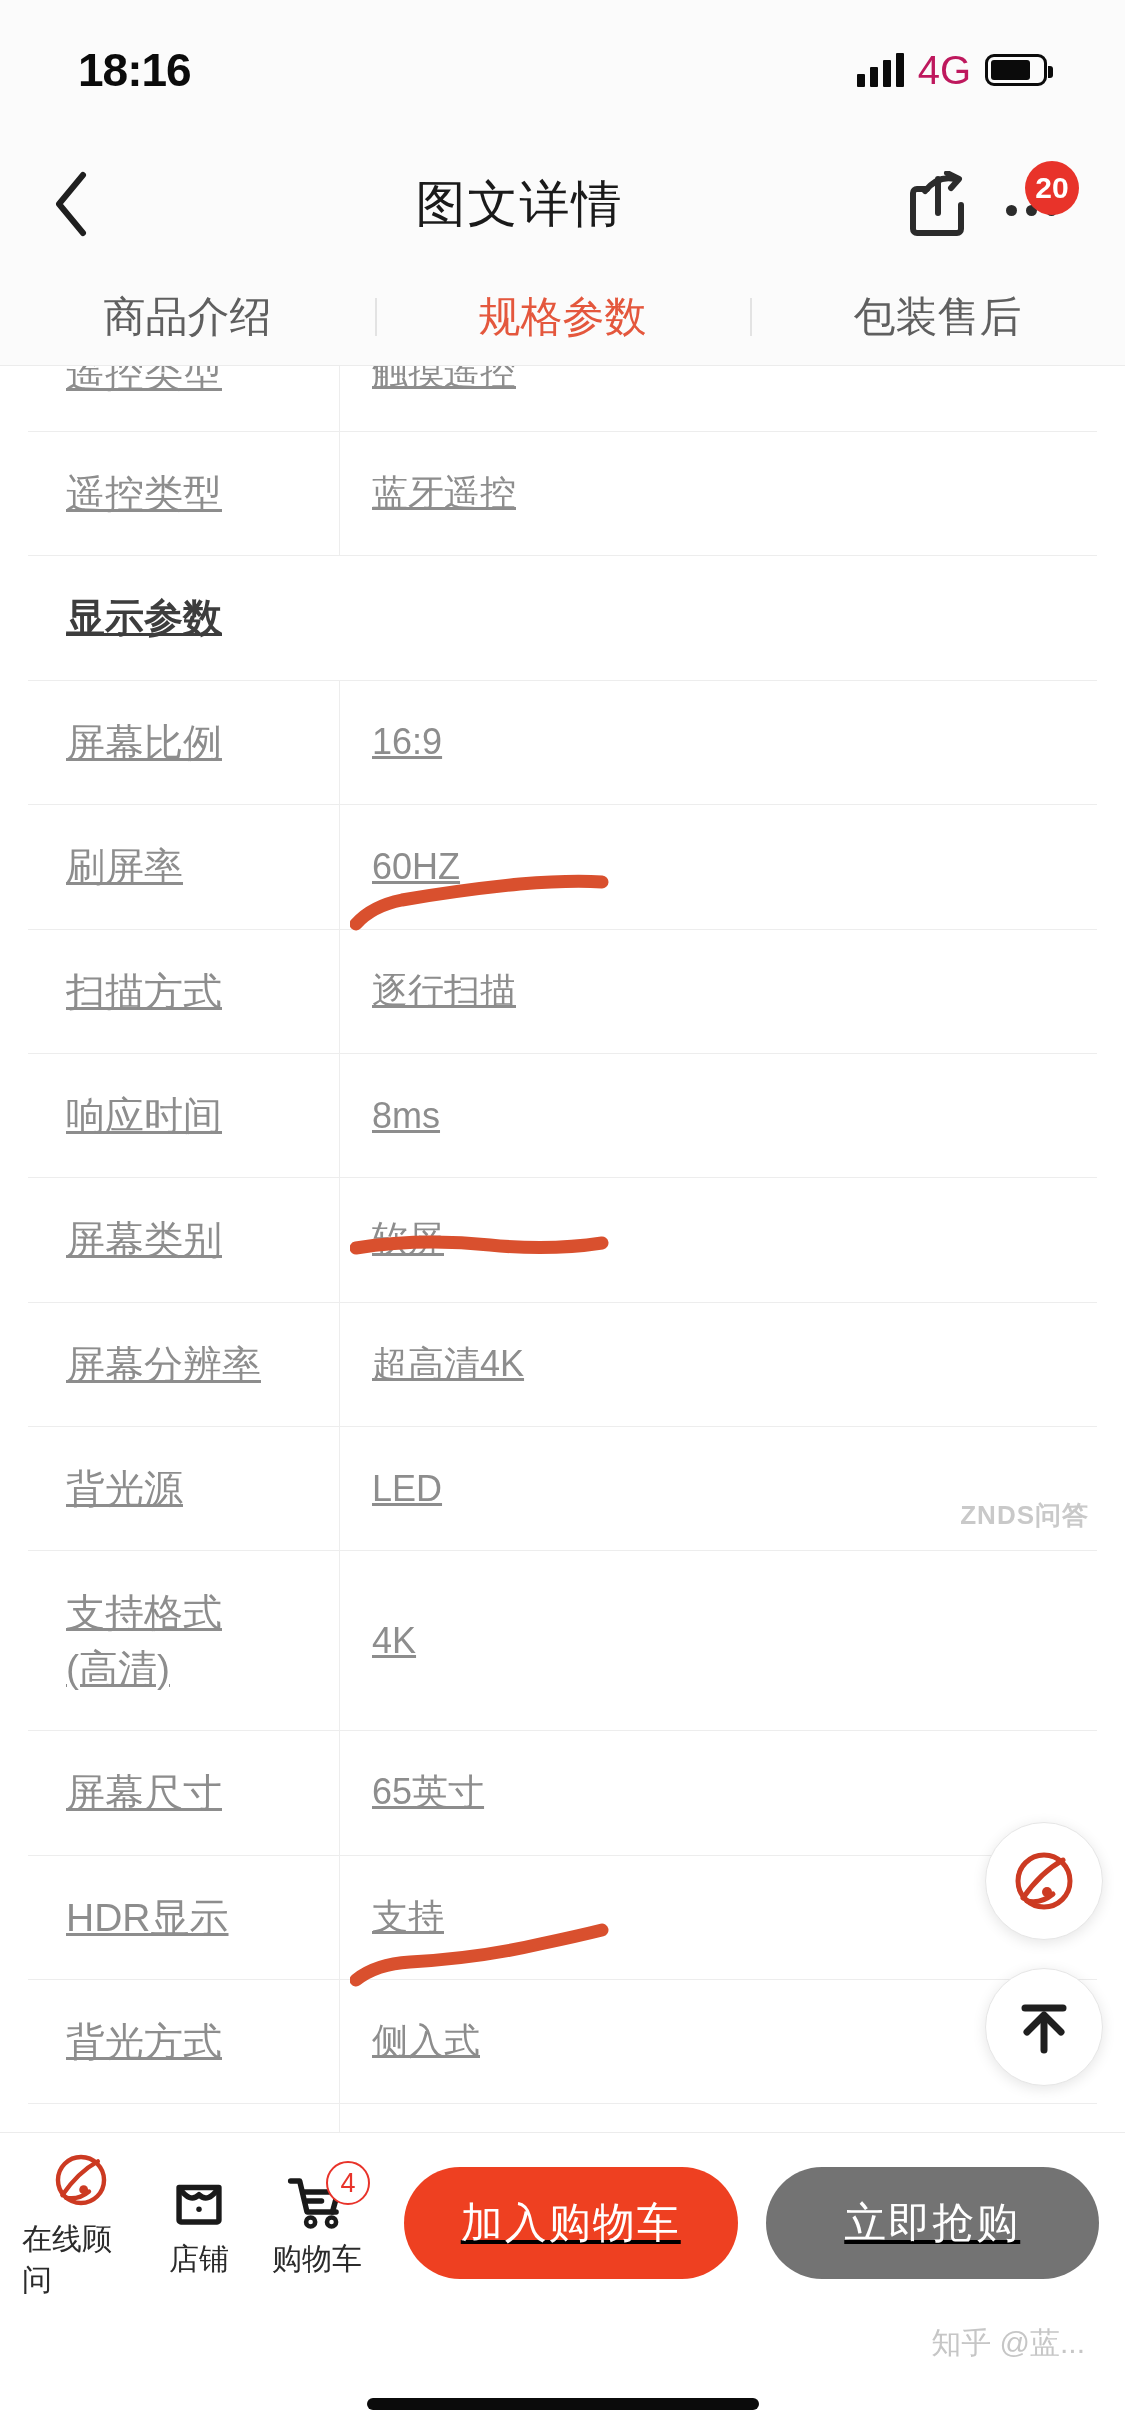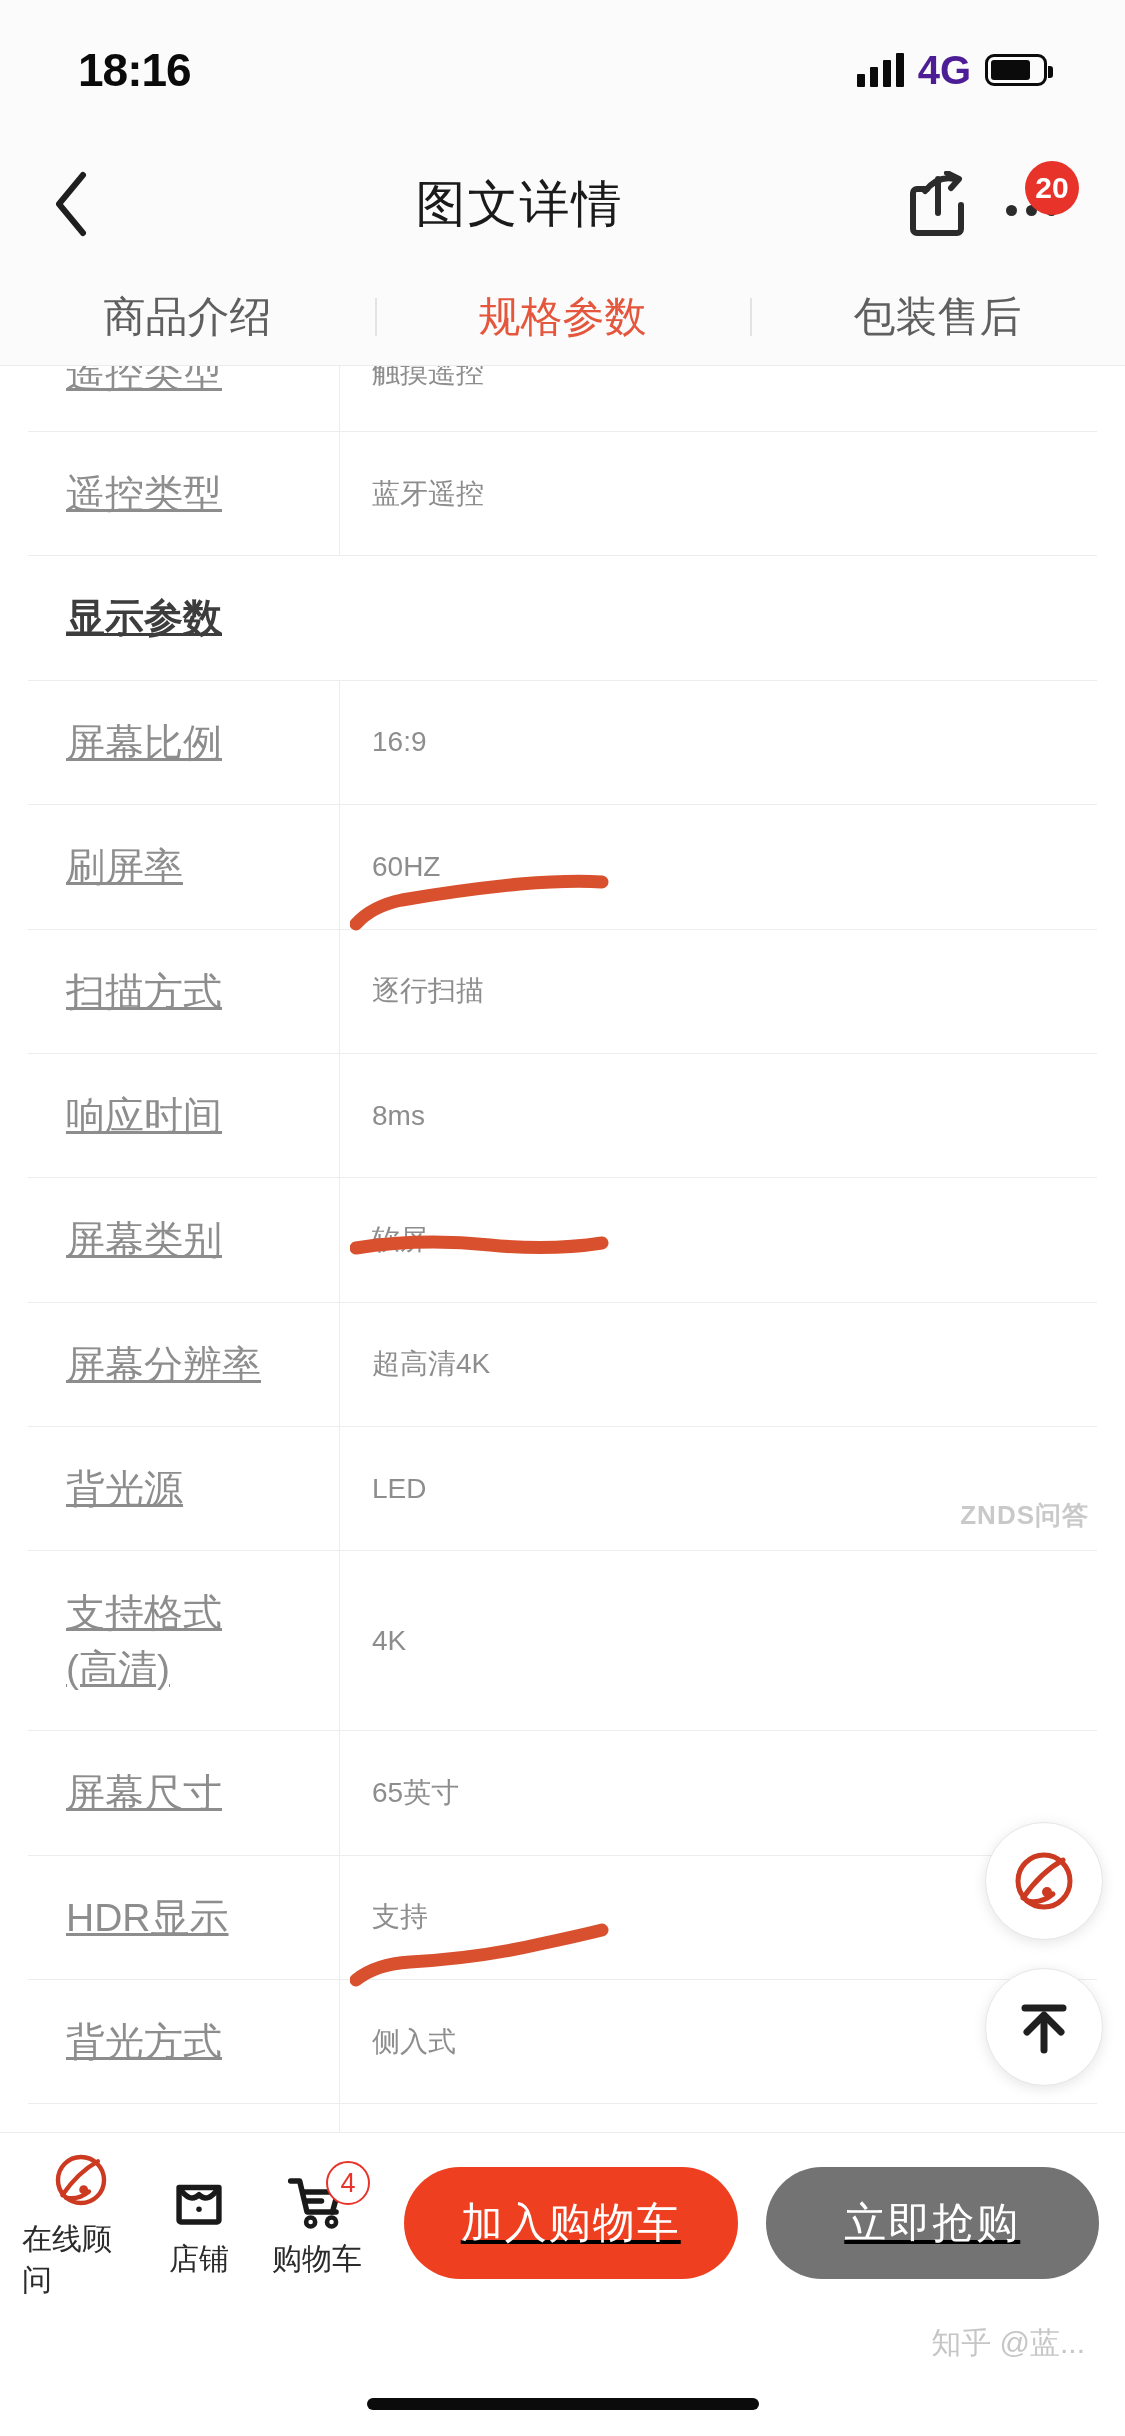--- a/index.html
+++ b/index.html
@@ -18,21 +18,21 @@
     padding:0 78px 0 78px;
   }
   .status-time { font-size:46px; font-weight:700; color:#0b0b0b; letter-spacing:-1px; }
   .status-right { display:flex; align-items:center; gap:14px; }
   .sig { display:flex; align-items:flex-end; gap:5px; height:34px; }
   .sig i { display:block; width:8px; background:#0b0b0b; border-radius:1px; }
   .sig i:nth-child(1){ height:13px; }
   .sig i:nth-child(2){ height:20px; }
   .sig i:nth-child(3){ height:27px; }
   .sig i:nth-child(4){ height:34px; }
-  .net { font-size:40px; font-weight:700; color:#4c1d95; letter-spacing:0px; }
+  .net { font-size:40px; font-weight:400; color:#be185d; letter-spacing:0px; }
   .batt { width:62px; height:32px; border:3px solid #0b0b0b; border-radius:9px;
           position:relative; padding:3px; }
   .batt .fill { background:#0b0b0b; height:100%; width:78%; border-radius:3px; }
   .batt:after { content:""; position:absolute; right:-9px; top:9px;
                 width:5px; height:12px; background:#0b0b0b; border-radius:0 3px 3px 0; }
 
   
   .navbar {
     position:absolute; top:140px; left:0; width:1125px; height:128px;
     background:#fbfbfb; display:flex; align-items:center;
@@ -80,22 +80,22 @@
     margin:0 28px; width:1069px;
   }
   .spec-key {
     width:312px; flex:none; padding:34px 0 34px 38px;
     font-size:39px; color:#8d8d8d; line-height:1.42;
     border-right:1px solid #ededed;
     display:flex; align-items:center;text-decoration:underline;
   }
   .spec-key.two-line { align-items:center; }
   .spec-val {
-    flex:1; padding:34px 0 34px 32px; font-size:28px; color:#8d8d8d;
-    display:flex; align-items:center;
+    flex:1; padding:34px 0 34px 32px; font-size:36px; color:#8d8d8d;
+    display:flex; align-items:center;text-decoration:underline;
   }
   .spec-row.section {
     border-bottom:1px solid #ededed;
   }
   .spec-row.section .spec-key {
     border-right:none; color:#3d3d3d; font-weight:700; width:auto;
   }
 
   
   .annot { position:absolute; pointer-events:none; z-index:5; }

